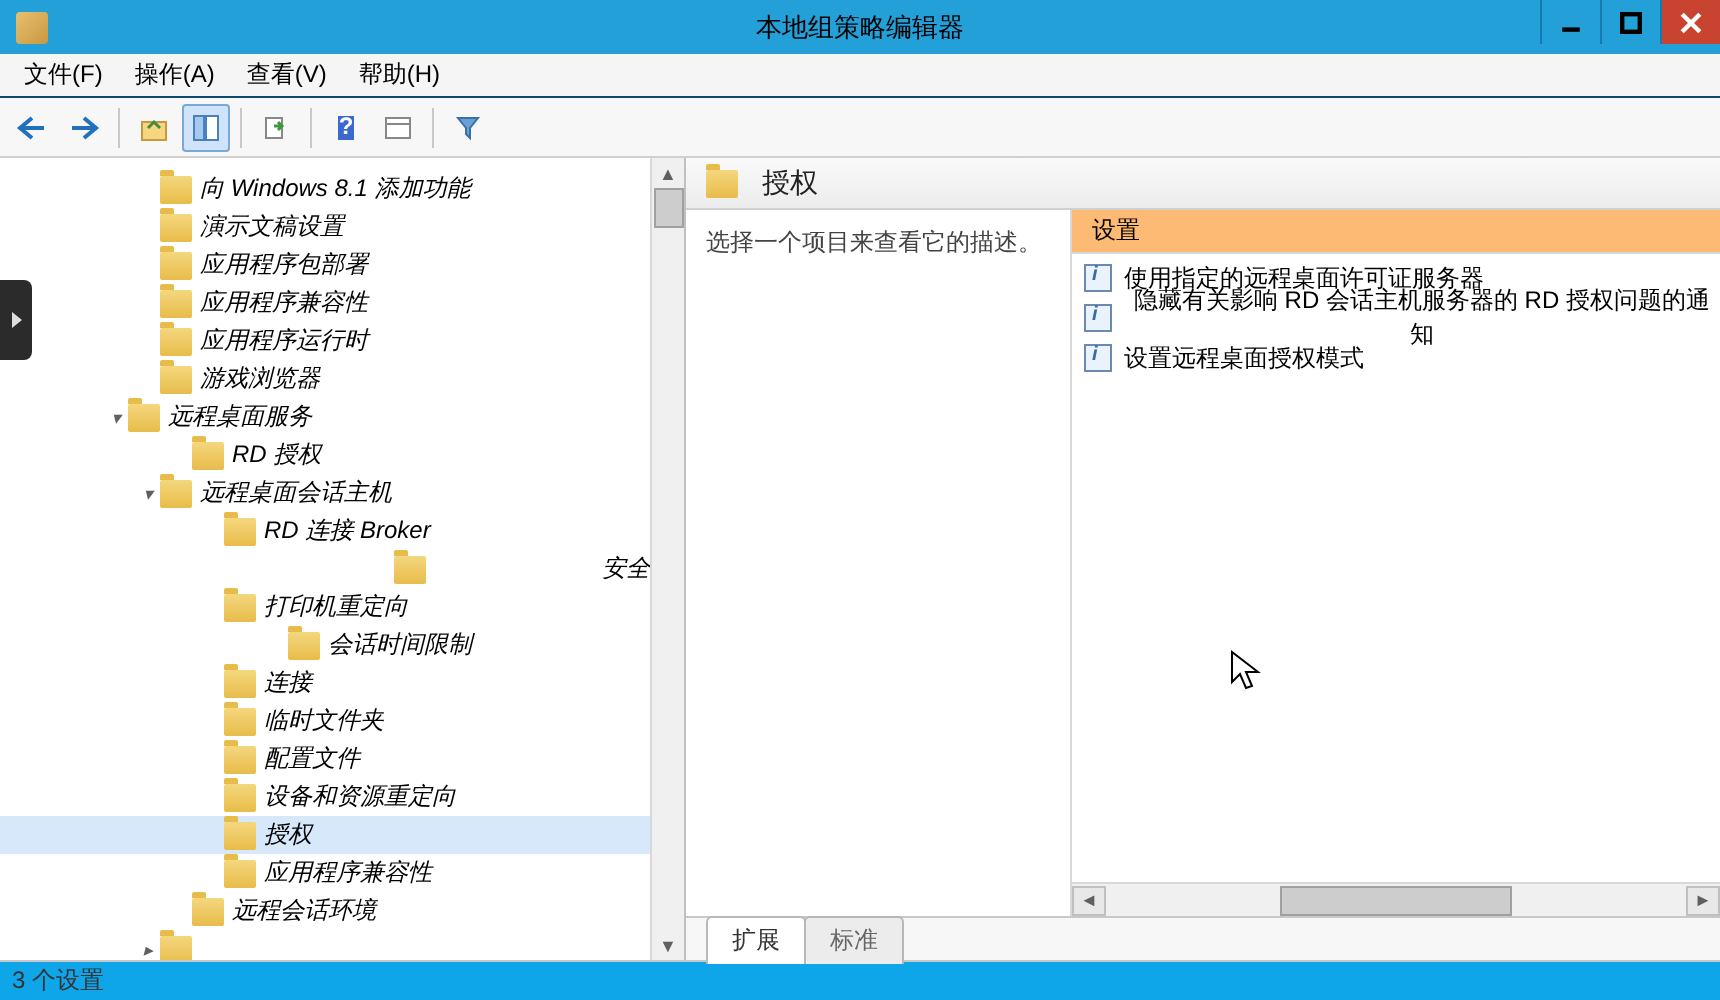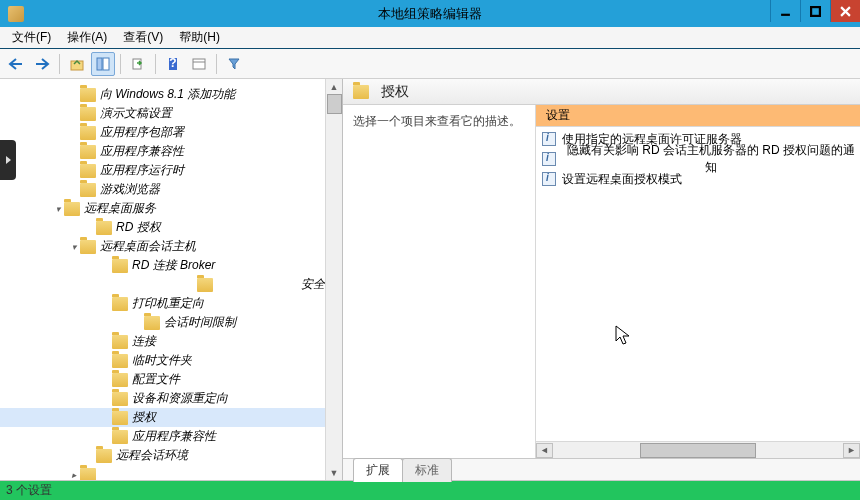--- a/index.html
+++ b/index.html
@@ -59,21 +59,21 @@
 .hscroll .harrow { width:17px; height:15px; display:flex; align-items:center; justify-content:center; color:#606060; font-size:9px; background:#e8e8e8; border:1px solid #c0c0c0;}
 .hscroll .htrack { flex:1; background:#f0f0f0; position:relative; height:15px;}
 .hscroll .hthumb { position:absolute; left:30%; width:40%; height:15px; background:#cdcdcd; border:1px solid #a0a0a0;}
 
 
 .tabs { height: 22px; border-top: 1px solid #c8c8c8; background:#f7f7f7; display:flex; align-items:center; padding-left:10px; gap:0;}
 .tab { padding: 3px 12px; border:1px solid #b8b8b8; border-bottom:none; background:#fff; border-radius:3px 3px 0 0; margin-right:-1px; color:#333;}
 .tab.inactive { background:#ececec; color:#666;}
 
 
-.status { height: 20px; border-top: 1px solid #c8c8c8; background:#22c55e; display:flex; align-items:center; padding-left:6px; color:#333;}
+.status { height: 20px; border-top: 1px solid #c8c8c8; background:#0ea5e9; display:flex; align-items:center; padding-left:6px; color:#333;}
 
 
 .edge-tab { position:absolute; left:0; top:140px; width:16px; height:40px; background:#2b2b2b; border-radius:0 4px 4px 0; display:flex; align-items:center; justify-content:center;}
 .edge-tab::after { content:""; border-left:5px solid #ddd; border-top:4px solid transparent; border-bottom:4px solid transparent;}
 
 
 .cursor { position:absolute; left:615px; top:325px; pointer-events:none; }
 </style>
 </head>
 <body>

